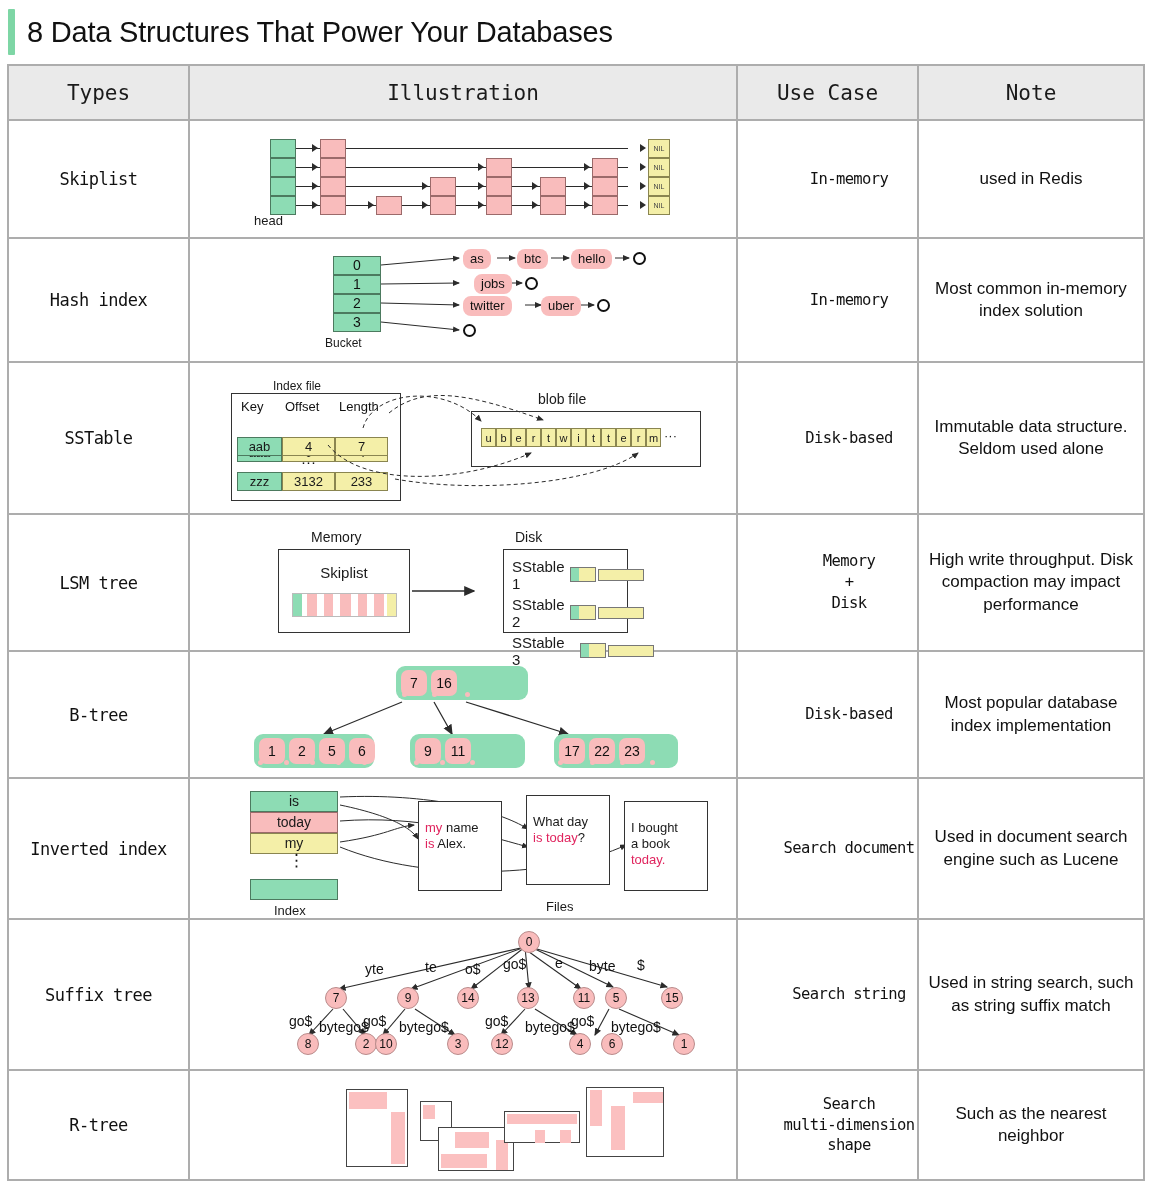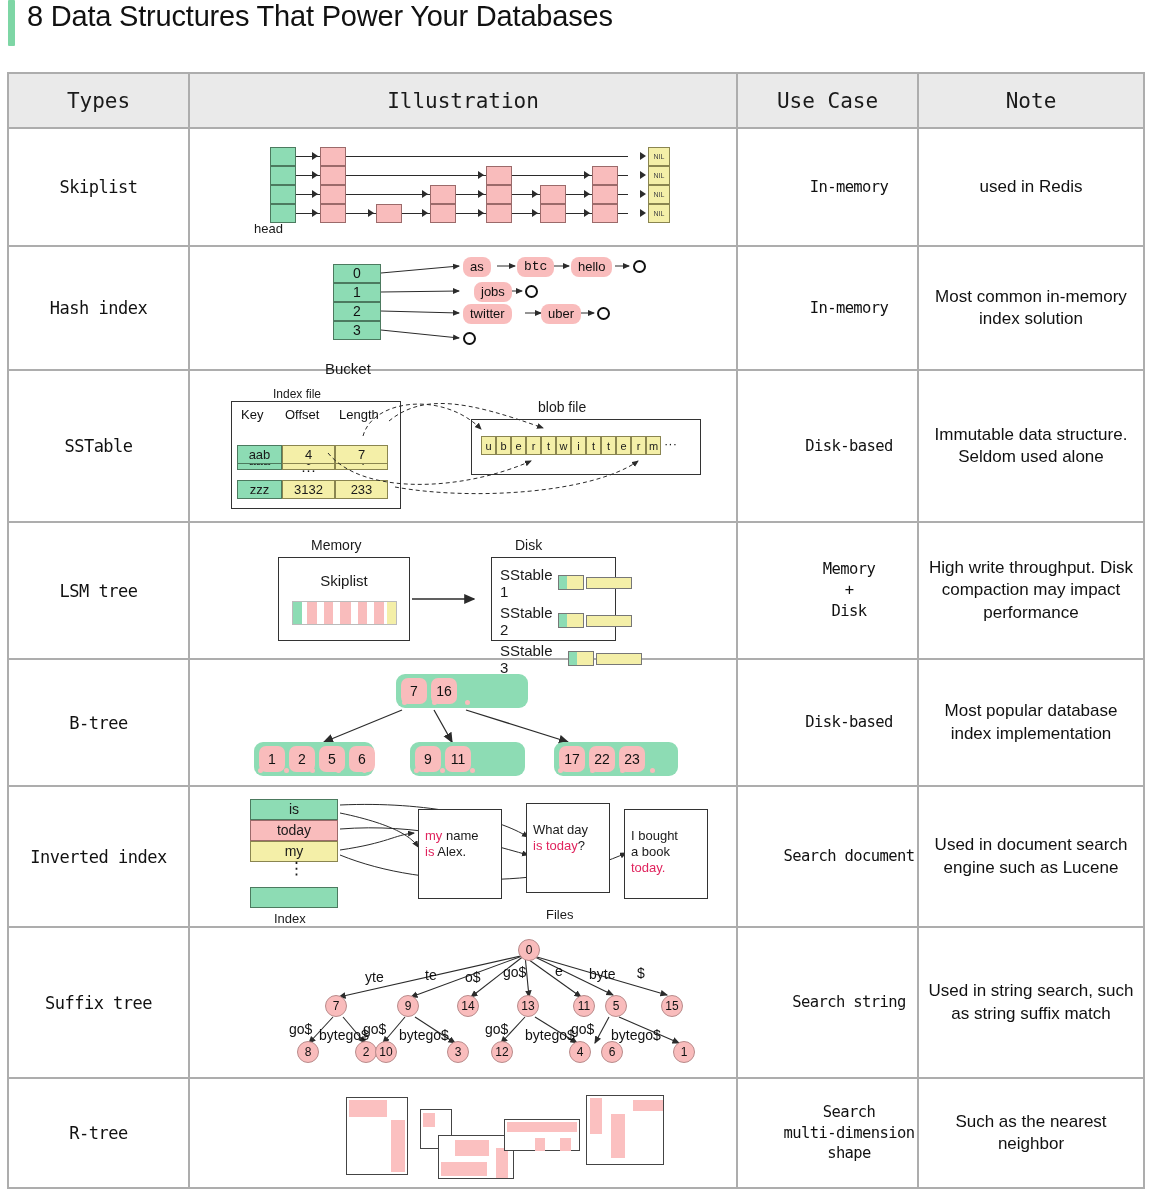--- a/index.html
+++ b/index.html
@@ -7,22 +7,22 @@
   body {
     width:1152px; height:1200px;
     background:#ffffff;
     font-family:"Liberation Sans", sans-serif;
     color:#1a1a1a;
     overflow:hidden;
   }
 
   
   .header {
-    height:72px;
-    display:flex; align-items:flex-start;
+    height:64px;
+    display:flex; align-items:center;
     padding:0 8px 0 8px;
     position:relative;
   }
   .accent-bar {
     width:7px; height:46px; background:#7ed6a5; border-radius:1px;
     margin-right:12px; flex:0 0 auto;
   }
   .page-title {
     font-size:29px; font-weight:400; letter-spacing:-0.2px;
     color:#111; white-space:nowrap;
@@ -82,21 +82,21 @@
   .hline { position:absolute; height:1px; background:#2b2b2b; }
   .arrowhead { position:absolute; width:0;height:0;
      border-top:4px solid transparent; border-bottom:4px solid transparent;
      border-left:6px solid #2b2b2b; }
 
   
   .hash { position:relative; width:380px; height:105px; }
   .bucket { position:absolute; left:60px; top:8px; }
   .bk-cell { width:48px; height:19px; display:flex; align-items:center; justify-content:center;
              font-size:14px; color:#111; }
-  .bucket-lbl { position:absolute; left:52px; top:104px; font-size:15px; }
+  .bucket-lbl { position:absolute; left:52px; top:88px; font-size:12px; }
   .pillbox { position:absolute; background:#f9bcbc; border-radius:8px;
              height:20px; display:flex; align-items:center; justify-content:center;
              font-size:13px; color:#111; padding:0 7px; }
   .circ { position:absolute; width:13px; height:13px; border:2px solid #111; border-radius:50%; }
 
   
   .sst { position:relative; width:500px; height:130px; }
   .idxfile { position:absolute; left:18px; top:20px; width:170px; height:108px; border:1.5px solid #333; background:#fff; }
   .idx-title { position:absolute; left:60px; top:6px; font-size:12px; }
   .blob-box { position:absolute; left:258px; top:38px; width:230px; height:56px; border:1.5px solid #333; background:#fff; }
@@ -271,21 +271,21 @@
             <path d="M108,74 L186,82" stroke="#2b2b2b" fill="none" marker-end="url(#ah)"></path>
             <path d="M224,10 L242,10" stroke="#2b2b2b" fill="none" marker-end="url(#ah)"></path>
             <path d="M278,10 L296,10" stroke="#2b2b2b" fill="none" marker-end="url(#ah)"></path>
             <path d="M342,10 L356,10" stroke="#2b2b2b" fill="none" marker-end="url(#ah)"></path>
             <path d="M234,35 L249,35" stroke="#2b2b2b" fill="none" marker-end="url(#ah)"></path>
             <path d="M252,57 L268,57" stroke="#2b2b2b" fill="none" marker-end="url(#ah)"></path>
             <path d="M306,57 L321,57" stroke="#2b2b2b" fill="none" marker-end="url(#ah)"></path>
           </svg>
 
           <div class="pillbox" style="left:190px; top:1px;">as</div>
-          <div class="pillbox" style="left:244px; top:1px;font-family:Liberation Mono, monospace;">btc</div>
+          <div class="pillbox" style="left:244px; top:1px;">btc</div>
           <div class="pillbox" style="left:298px; top:1px;">hello</div>
           <div class="circ" style="left:360px; top:4px;"></div>
 
           <div class="pillbox" style="left:190px; top:26px;margin-left:11px;">jobs</div>
           <div class="circ" style="left:252px; top:29px;"></div>
 
           <div class="pillbox" style="left:190px; top:48px;">twitter</div>
           <div class="pillbox" style="left:268px; top:48px;">uber</div>
           <div class="circ" style="left:324px; top:51px;"></div>
 
@@ -379,21 +379,21 @@
 
           <svg style="position:absolute; left:167px; top:52px; width:76px; height:20px;">
             <defs>
                   <marker id="ah3" markerWidth="8" markerHeight="8" refX="7" refY="3.5" orient="auto">
               <path d="M0,0 L8,3.5 L0,7 z" fill="#2b2b2b"></path>
                   </marker>
                 </defs>
             <path d="M2,10 L64,10" stroke="#2b2b2b" stroke-width="1.4" marker-end="url(#ah3)"></path>
           </svg>
 
-          <div class="lsm-box" style="left:248px; top:20px; width:125px; height:84px;">
+          <div class="lsm-box" style="left:260px; top:20px; width:125px; height:84px;">
             <div style="display:flex; align-items:center; gap:5px; margin:8px 0 0 8px;">
               <span style="font-size:15px;">SStable 1</span>
               <span class="sst-thumb">
                     <span class="thumb-a"></span>
                     <span class="thumb-b"></span>
                   </span>
             </div>
             <div style="display:flex; align-items:center; gap:5px; margin:4px 0 0 8px;">
               <span style="font-size:15px;">SStable 2</span>
               <span class="sst-thumb">

